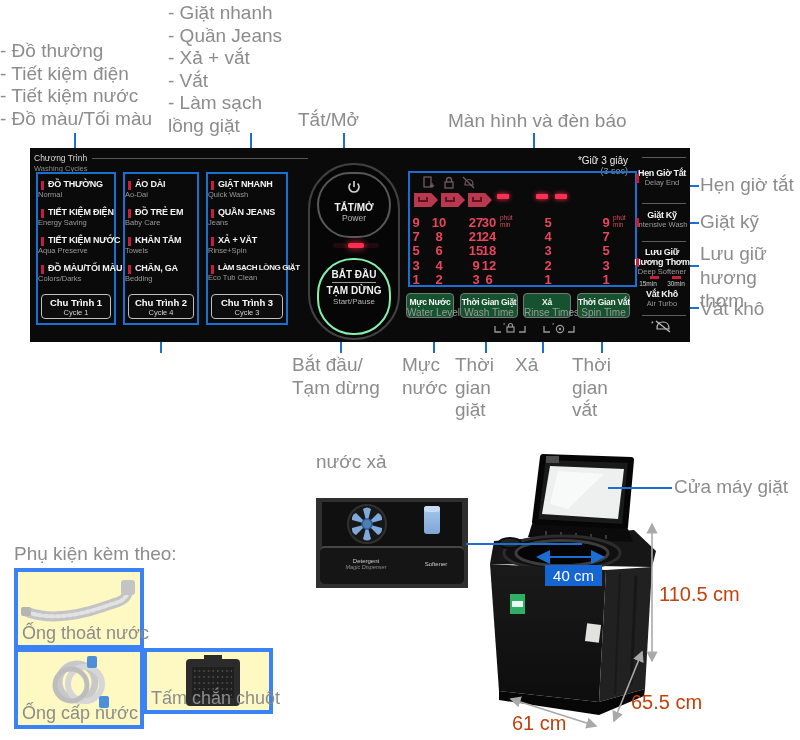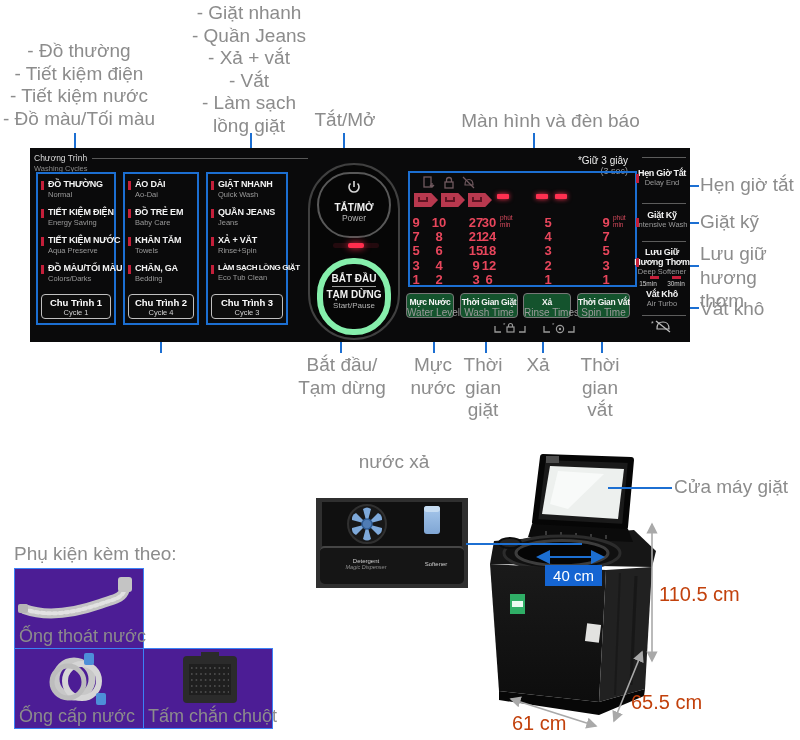--- a/index.html
+++ b/index.html
@@ -1,45 +1,45 @@
 <!DOCTYPE html>
 <html><head>
 <meta charset="utf-8">
 <style>
   *{box-sizing:border-box;margin:0;padding:0}
   html,body{background:#fff}
   .stage{position:relative;width:800px;height:740px;background:#fff;overflow:hidden;
          font-family:"Liberation Sans",sans-serif;}
   
-  .ann{position:absolute;color:#8c8c8c;font-size:19px;line-height:22.5px;text-align:center}
+  .ann{position:absolute;color:#8c8c8c;font-size:19px;line-height:22.5px;}
   .annL{text-align:left}
   .vl{position:absolute;width:2px;background:#1c6fd2}
   .hl{position:absolute;height:2px;background:#1c6fd2}
   
   .panel{position:absolute;left:30px;top:148px;width:660px;height:194px;background:#0a0a0b;color:#fff}
   .hvn{position:absolute;left:4px;top:5px;font-size:8.5px;color:#d8d8d8}
   .hline{position:absolute;left:62px;top:10px;width:216px;height:1px;background:#575757}
   .hen{position:absolute;left:4px;top:16px;font-size:7.5px;color:#8a8a8a}
   .colbox{position:absolute;top:24px;height:153px;border:2px solid #1c6fd2}
   .prog{position:absolute;left:0;right:0}
   .tick{position:absolute;left:3px;top:2px;width:3px;height:9px;background:#c41f3a}
   .pvn{margin-left:10px;font-size:9px;font-weight:bold;letter-spacing:-0.2px;white-space:nowrap;color:#f4f4f4}
   .pvn.sm{font-size:8px;letter-spacing:-0.4px}
-  .pen{margin-left:10px;font-size:7.5px;color:#9a9a9a;margin-top:1px;white-space:nowrap}
+  .pen{font-size:7.5px;color:#9a9a9a;margin-top:1px;white-space:nowrap}
   .cyc{position:absolute;left:3px;right:3px;bottom:4px;height:25px;border:1px solid #c0c0c0;border-radius:4px;text-align:center;background:#0d0d0d}
   .cvn{font-size:9.5px;font-weight:bold;margin-top:2px;color:#fff;white-space:nowrap}
   .cen{font-size:7.5px;color:#d5d5d5}
   
   .pill{position:absolute;left:278px;top:15px;width:92px;height:177px;border:2px solid #404040;border-radius:46px;background:#060606}
   .pwr{position:absolute;left:7px;top:7px;width:74px;height:66px;border:2px solid #585858;border-radius:34px;text-align:center}
   .pwr .lab1{font-size:10px;font-weight:bold;margin-top:2px;color:#f2f2f2}
   .pwr .lab2{font-size:8.5px;color:#b5b5b5}
   .light{position:absolute;left:23px;top:78px;width:46px;height:5px;background:#230a0e;border-radius:2px}
   .light i{position:absolute;left:15px;top:0;width:16px;height:5px;background:#ff2e4d;border-radius:2px;box-shadow:0 0 7px #ff2e4d}
-  .stt{position:absolute;left:7px;top:93px;width:74px;height:77px;border:6px solid #86efac;border-radius:36px;text-align:center}
+  .stt{position:absolute;left:7px;top:93px;width:74px;height:77px;border:2px solid #86efac;border-radius:36px;text-align:center}
   .stt .lab1{font-size:10px;font-weight:bold;margin-top:9px;color:#f2f2f2}
   .stt .dv{width:44px;height:1px;background:#9a9a9a;margin:2px auto}
   .stt .lab2{font-size:10px;font-weight:bold;color:#f2f2f2}
   .stt .lab3{font-size:8px;color:#b5b5b5;margin-top:1px}
   
   .dbox{position:absolute;left:378px;top:23px;width:229px;height:116px;border:2px solid #1c6fd2}
   .gcol{position:absolute;top:43px;width:24px;text-align:center}
   .num{color:#e8465c;font-weight:bold;font-size:13px;line-height:14.2px}
   .unit{position:absolute;top:41px;font-size:6.5px;line-height:7px;color:#d94b5e}
   .seg{position:absolute;left:82px;top:0px;font-family:"DejaVu Sans Mono",monospace;font-weight:bold;font-size:32px;color:#333338}
@@ -68,21 +68,21 @@
   .drawer{position:absolute;left:316px;top:498px;width:152px;height:90px;background:#2f2f2f;overflow:hidden}
   .drawer .pit{position:absolute;left:6px;top:4px;right:6px;height:44px;background:#101010}
   .cap{position:absolute;left:108px;top:8px;width:16px;height:28px;border-radius:3px;background:linear-gradient(#a8c8ec,#7fa6d4)}
   .cap i{position:absolute;left:0;top:0;width:16px;height:6px;border-radius:3px;background:#c6dcf2}
   .face{position:absolute;left:4px;right:4px;top:48px;height:38px;background:#151515;border-top:2px solid #454545;border-radius:5px}
   .face .t1{position:absolute;left:14px;top:10px;width:64px;text-align:center;font-size:6px;color:#d0d0d0}
   .face .t1 em{display:block;font-size:5.5px;font-style:italic;color:#8f8f8f}
   .face .t2{position:absolute;left:94px;top:13px;width:44px;text-align:center;font-size:6px;color:#d0d0d0}
   
   .acc-title{position:absolute;left:14px;top:543px;font-size:19px;color:#8c8c8c}
-  .cell{position:absolute;border:1px solid #3b82f6;background:#4c1d95}
+  .cell{position:absolute;border:4px solid #3b82f6;background:#fef9c3}
   .clabel{position:absolute;left:4px;bottom:1px;font-size:18px;color:#8c8c8c;white-space:nowrap}
 </style>
 </head>
 <body>
 
 <div class="stage">
 
   <div class="ann" style="left:0;top:40px;width:158px">
     <div>- Đồ thường</div>
     <div>- Tiết kiệm điện</div>
@@ -491,21 +491,21 @@
     <svg style="position:absolute;left:1px;top:2px" width="126" height="56" viewBox="0 0 126 56">
       <circle cx="58" cy="28" r="18" fill="none" stroke="#c8c8c8" stroke-width="7"></circle>
       <circle cx="66" cy="30" r="17" fill="none" stroke="#d6d6d6" stroke-width="6"></circle>
       <circle cx="52" cy="31" r="16" fill="none" stroke="#bdbdbd" stroke-width="5"></circle>
       <rect x="68" y="2" width="10" height="12" rx="2" fill="#4d8fd8"></rect>
       <rect x="80" y="42" width="10" height="12" rx="2" fill="#4d8fd8"></rect>
     </svg>
     <div class="clabel">Ống cấp nước</div>
   </div>
 
-  <div class="cell" style="left:143px;top:648px;width:130px;height:81px">
+  <div class="cell" style="left:143px;top:648px;width:130px;height:66px">
     <svg style="position:absolute;left:1px;top:2px" width="126" height="56" viewBox="0 0 126 56">
       <rect x="56" y="1" width="18" height="7" fill="#2b2b2b"></rect>
       <rect x="38" y="5" width="54" height="47" rx="4" fill="#2b2b2b"></rect>
       <rect x="44" y="13" width="42" height="31" fill="#1f1f1f"></rect>
       <g stroke="#555" stroke-width="1.6" stroke-dasharray="1.6 3">
         <path d="M46 17 h38 M46 23 h38 M46 29 h38 M46 35 h38 M46 41 h38"></path>
       </g>
     </svg>
     <div class="clabel">Tấm chắn chuột</div>
   </div>

